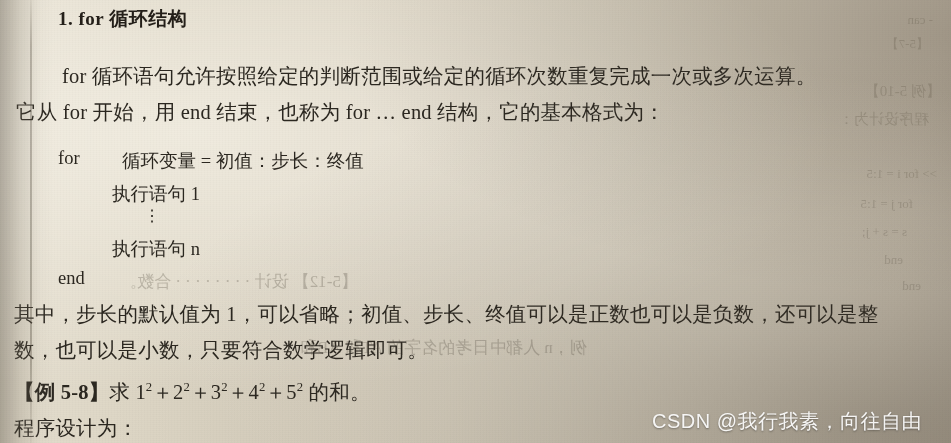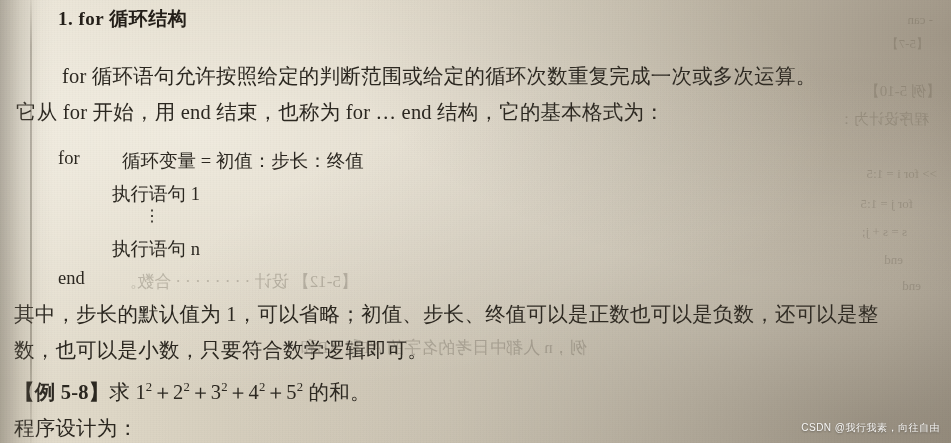--- a/index.html
+++ b/index.html
@@ -139,24 +139,24 @@
     pointer-events: none;
     white-space: nowrap;
     filter: blur(0.4px);
   }
   #ghost-a { left: 120px; top: 270px; }
   #ghost-b { left: 300px; top: 336px; }
 
   
   .watermark {
     position: absolute;
-    right: 11px;
+    right: 29px;
     bottom: 8px;
     font-family: "Liberation Sans", sans-serif;
-    font-size: 10px;
+    font-size: 20px;
     color: rgba(255,255,255,0.92);
     text-shadow: 0 1px 2px rgba(0,0,0,0.35);
     letter-spacing: 0.5px;
     white-space: nowrap;
   }
 </style>
 </head>
 <body>
 
 <div id="page">

